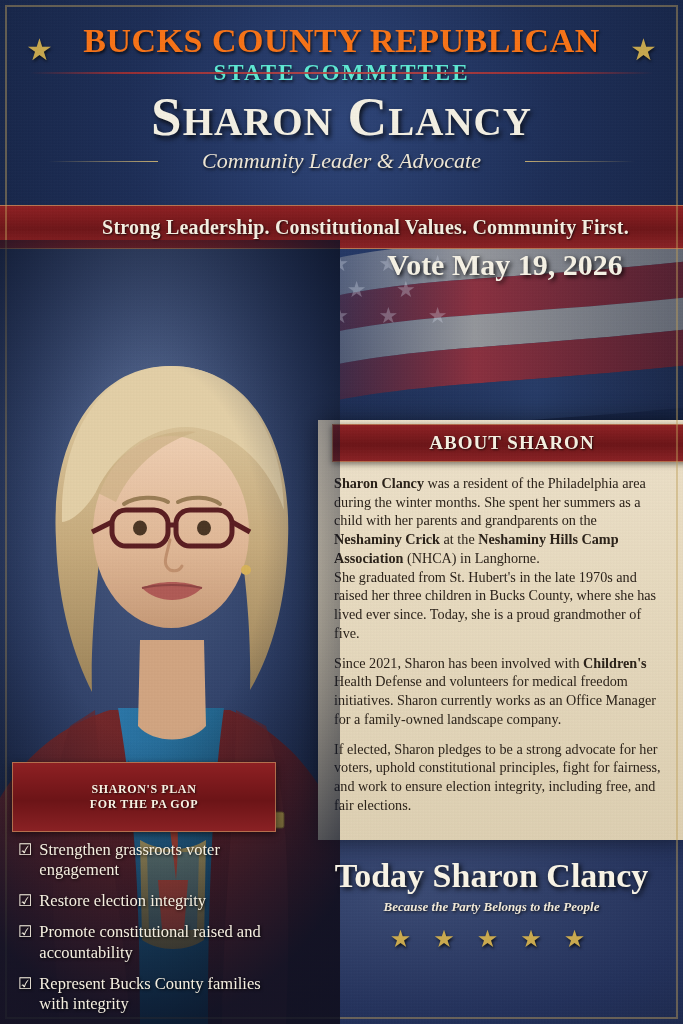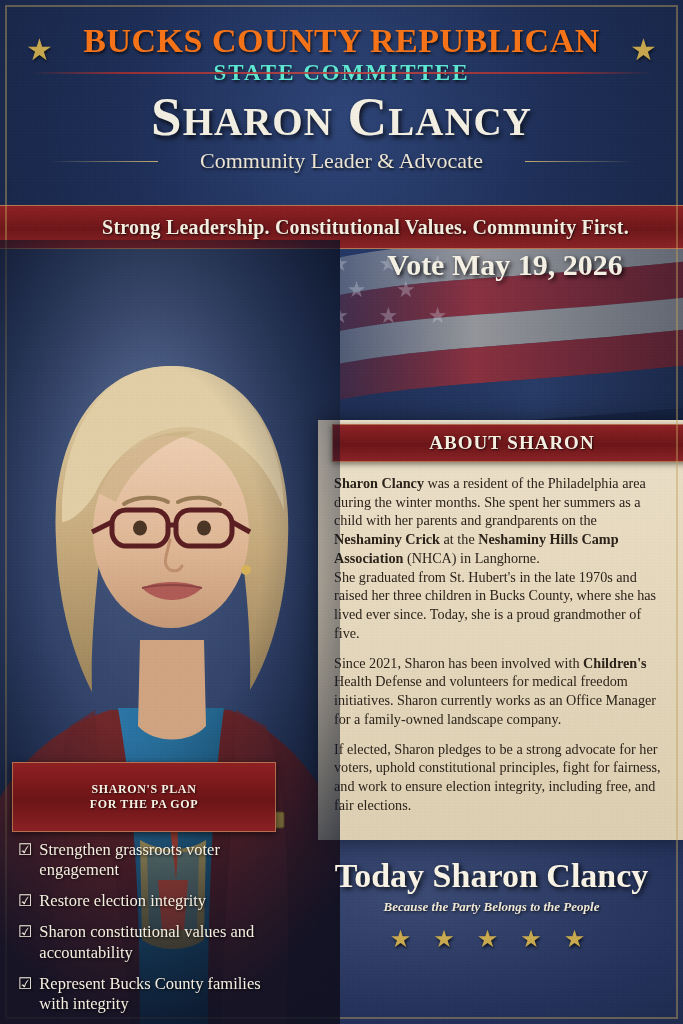--- a/index.html
+++ b/index.html
@@ -97,20 +97,21 @@
     font-weight: bold;
     letter-spacing: 1px;
     color: #f5f1e4;
     text-shadow: 2px 3px 5px rgba(0,0,0,0.8);
     font-variant: small-caps;
     line-height: 1.05;
   }
   .hdr-tagline {
     margin-top: 2px;
     font-size: 22px;
+    font-style: italic;
     color: #f0e8d6;
     text-shadow: 1px 2px 3px rgba(0,0,0,0.7);
     position: relative;
   }
   .hdr-rule {
     position: absolute;
     top: 50%;
     width: 110px;
     height: 1px;
     background: linear-gradient(90deg, rgba(200,170,100,0), rgba(214,186,116,0.9));
@@ -441,21 +442,21 @@
     <div class="plan-item">
       <span class="plan-check">☑</span>
       <span>Strengthen grassroots voter engagement</span>
     </div>
     <div class="plan-item">
       <span class="plan-check">☑</span>
       <span>Restore election integrity</span>
     </div>
     <div class="plan-item">
       <span class="plan-check">☑</span>
-      <span>Sharon constitutional values and accountability</span>
+      <span>Promote constitutional raised and accountability</span>
     </div>
     <div class="plan-item">
       <span class="plan-check">☑</span>
       <span>Represent Bucks County families with integrity</span>
     </div>
   </div>
 
   <div class="cta">
     <div class="cta-title">Today Sharon Clancy</div>
     <div class="cta-sub">Because the Party Belongs to the People</div>

